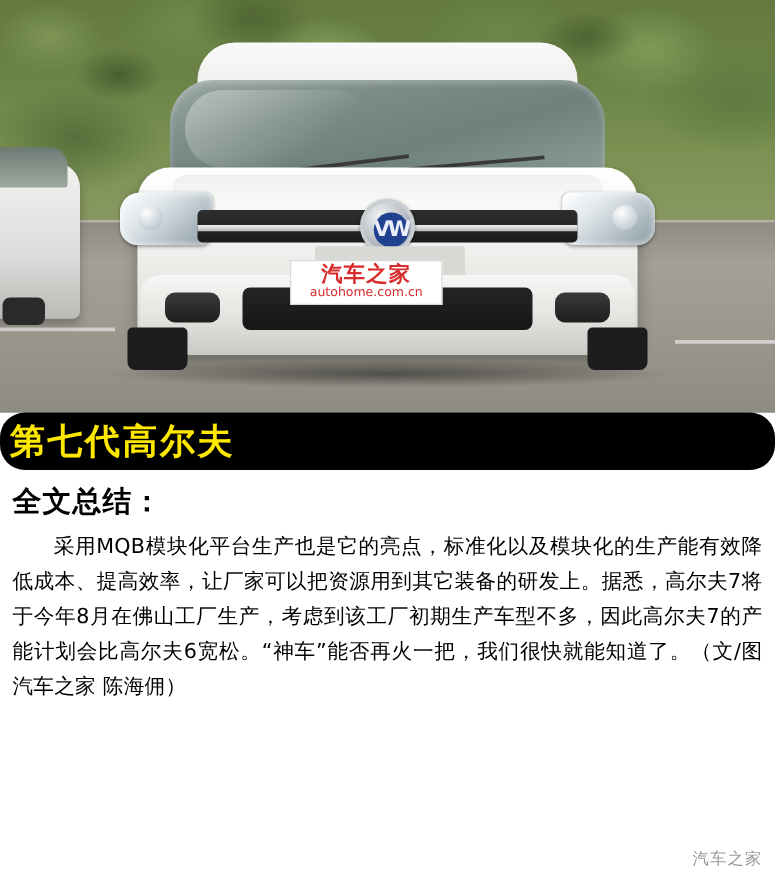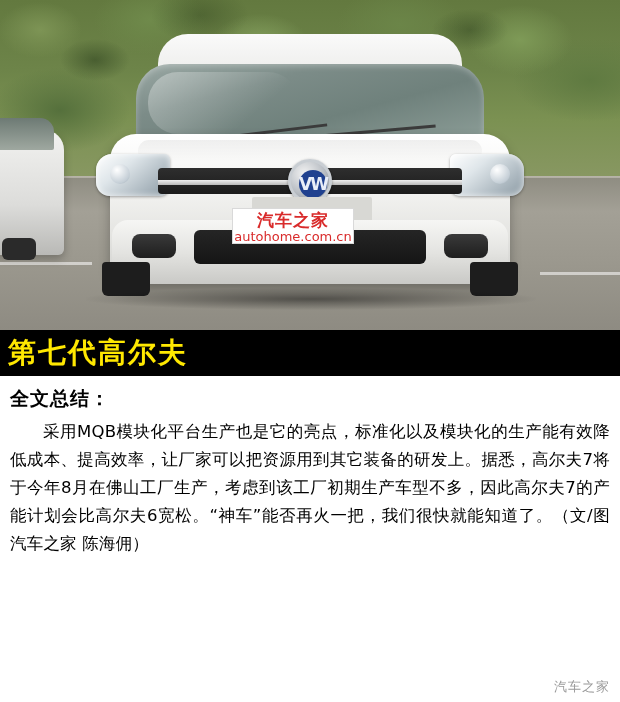--- a/index.html
+++ b/index.html
@@ -263,53 +263,54 @@
     display: block;
     color: #d92b2b;
     font-size: 17px;
     font-weight: bold;
     letter-spacing: 1px;
     font-family: "DejaVu Sans", sans-serif;
   }
   .watermark .wm-en {
     display: block;
     color: #d92b2b;
-    font-size: 13px;
+    font-size: 10px;
     letter-spacing: 0px;
     font-family: "DejaVu Sans", sans-serif;
   }
 
   
   .headline-bar {
     position: absolute;
     left: 0; top: 330px;
     width: 620px; height: 46px;
     background: #000000;
     display: flex;
     align-items: center;
+    border-radius: 20px;
   }
   .headline-bar .title {
     color: #ffe800;
     font-size: 28px;
     font-weight: bold;
     padding-left: 8px;
     letter-spacing: 2px;
     font-family: "DejaVu Sans", "Liberation Sans", sans-serif;
   }
 
   
   .content {
     position: absolute;
     left: 0; top: 376px;
     width: 620px;
     padding: 8px 10px 0 10px;
     background: #fff;
   }
   .section-title {
-    font-size: 19px;
+    font-size: 23px;
     font-weight: bold;
     color: #000;
     margin: 2px 0 6px 0;
     letter-spacing: 1px;
   }
   .para {
     font-size: 16.5px;
     line-height: 28px;
     color: #000;
     text-indent: 33px;

